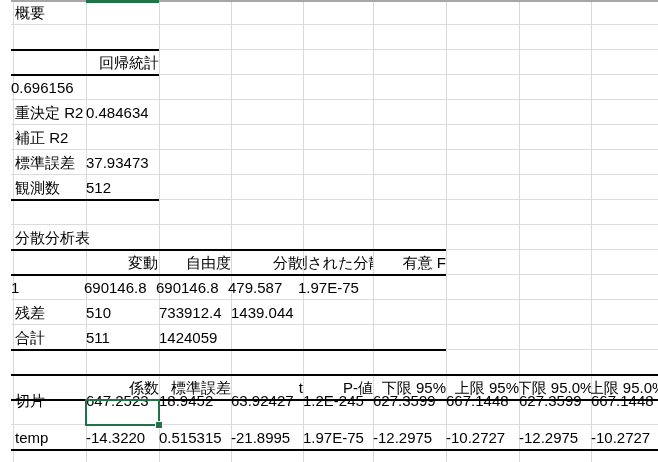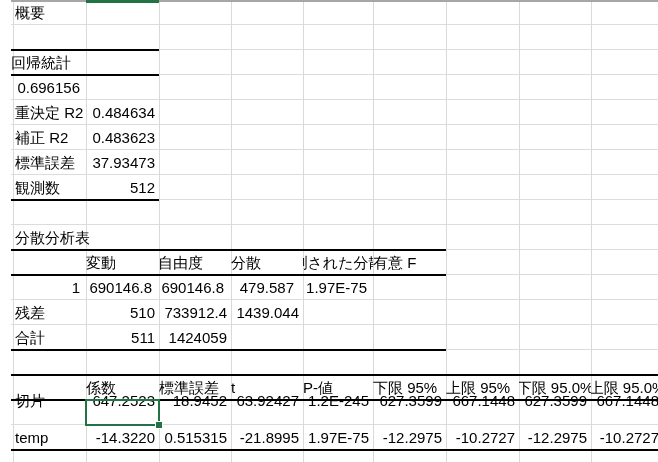--- a/index.html
+++ b/index.html
@@ -21,22 +21,22 @@
     background-size:auto,1px 100%,1px 100%,1px 100%,1px 100%,1px 100%,1px 100%,1px 100%,1px 100%,1px 100%,1px 100%;
     background-position:0 0,2px 0,75px 0,148px 0,220px 0,292px 0,362px 0,435px 0,508px 0,580px 0,652px 0;
     background-repeat:no-repeat;
     margin-left:11px;
   }
   .row{position:absolute;left:0;display:flex;height:25px;line-height:25px;}
   .c{box-sizing:border-box;flex:none;overflow:hidden;white-space:nowrap;}
   .wA{width:75px}.wB{width:73px}.wC{width:72px}.wD{width:72px}.wE{width:70px}
   .wF{width:73px}.wG{width:73px}.wH{width:72px}.wI{width:72px}
   .lt{text-align:left;padding-left:4px}
-  .rt{text-align:right;padding-right:4px}
-  .ct{text-align:left}
+  .rt{padding-right:4px}
+  .ct{text-align:right}
   .clip{display:flex;justify-content:center;align-items:center;overflow:hidden}
   .clip span{flex:none;white-space:nowrap}
   .bline{position:absolute;left:0;height:2px;background:#000;}
   .topbar{position:absolute;left:0;top:0;width:658px;height:2px;background:#a6a6a6;}
   .colhl{position:absolute;left:75px;top:0;width:73px;height:3px;background:#217346;}
   .sel{position:absolute;left:74px;top:399px;width:75px;height:27px;border:2px solid #217346;box-sizing:border-box;}
   .handle{position:absolute;left:144px;top:421px;width:6px;height:6px;background:#217346;border:1px solid #fff;box-sizing:content-box;}
 </style>
 </head>
 <body>
@@ -60,21 +60,20 @@
 
   <div class="row" style="top:75px">
     <div class="c wB rt">0.696156</div>
   </div>
   <div class="row" style="top:100px">
     <div class="c wA lt">重決定 R2</div>
     <div class="c wB rt">0.484634</div>
   </div>
   <div class="row" style="top:125px">
     <div class="c wA lt">補正 R2</div>
-    <div class="c wB rt">0.483623</div>
   </div>
   <div class="row" style="top:150px">
     <div class="c wA lt">標準誤差</div>
     <div class="c wB rt">37.93473</div>
   </div>
   <div class="row" style="top:175px">
     <div class="c wA lt">観測数</div>
     <div class="c wB rt">512</div>
   </div>
 

